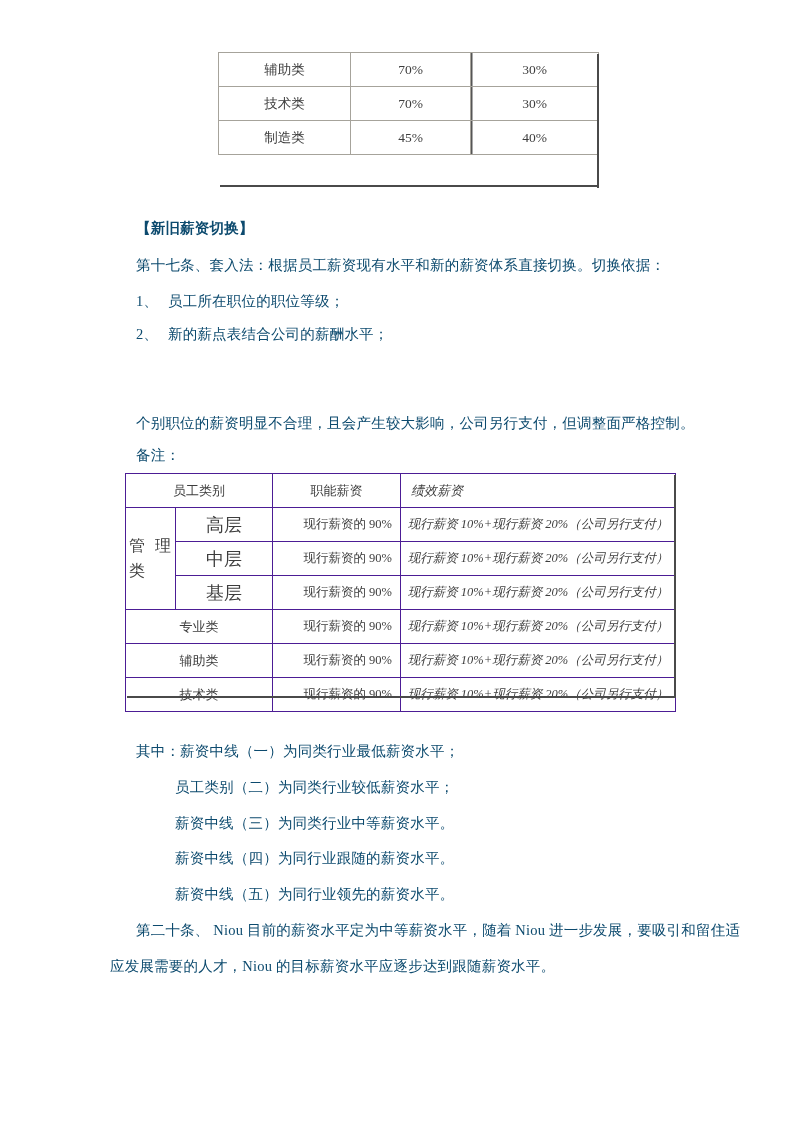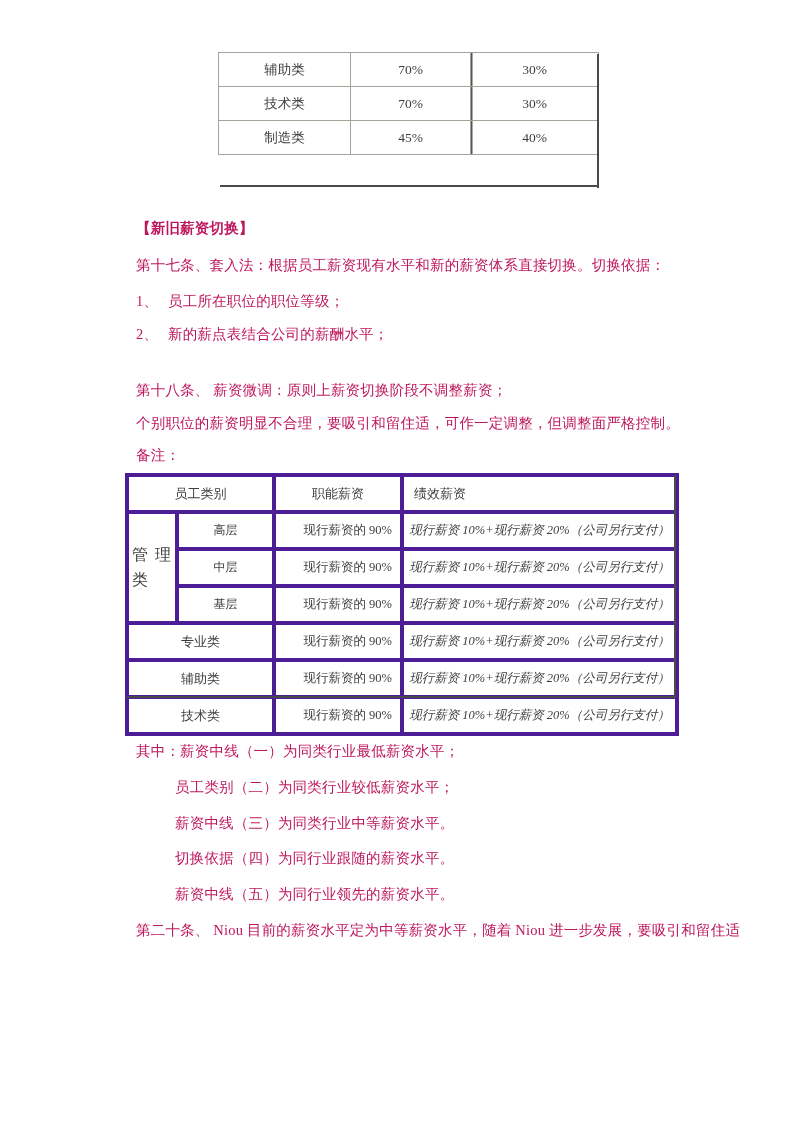--- a/index.html
+++ b/index.html
@@ -20,21 +20,21 @@
     left: 0; top: 0;
     width: 722px;
     height: 1122px;
   }
 
   
   .para {
     position: absolute;
     font-size: 14.5px;
     line-height: 1.05;
-    color: #be185d;
+    color: #0c4a6e;
     white-space: nowrap;
     letter-spacing: 0.2px;
   }
 
   
   #table-top {
     position: absolute;
     left: 218px;
     top: 52px;
     width: 380px;
@@ -71,21 +71,21 @@
   
   #table-main {
     position: absolute;
     left: 125px;
     top: 473px;
     width: 550px;
     border-collapse: collapse;
     table-layout: fixed;
   }
   #table-main td {
-    border: 4px solid #4c1d95;
+    border: 1px solid #4c1d95;
     font-size: 12.5px;
     color: #3d3d3d;
     padding: 0 4px;
     height: 33px;
     vertical-align: middle;
     text-align: center;
   }
   #table-main col.m1 { width: 50px; }
   #table-main col.m2 { width: 97px; }
   #table-main col.m3 { width: 128px; }
@@ -97,21 +97,21 @@
     text-align: left;
     vertical-align: middle;
     padding-left: 3px;
     font-size: 16px;
     line-height: 1.55;
     word-break: break-all;
     text-align: justify;
     text-align-last: justify;
     margin-left: 20px;
   }
-  #table-main td.sub { text-align: center; font-size: 12px; }
+  #table-main td.sub { text-align: center; font-size: 18px; }
   #table-main td.cat-full { text-align: center; font-size: 13px; }
   #table-main-shadow-r {
     position: absolute;
     left: 674px; top: 475px;
     width: 2px; height: 223px;
     background: #4a4a4a;
   }
   #table-main-shadow-b {
     position: absolute;
     left: 127px; top: 696px;
@@ -158,38 +158,37 @@
   <div class="para" style="left:136px; top:258px;">第十七条、套入法：根据员工薪资现有水平和新的薪资体系直接切换。切换依据：</div>
 
   <div class="para" style="left:136px; top:294px;">
     <span>1、</span><span class="sp"></span><span class="sp"></span><span>员工所在职位的职位等级；</span>
   </div>
 
   <div class="para" style="left:136px; top:327px;">
     <span>2、</span><span class="sp"></span><span class="sp"></span><span>新的薪点表结合公司的薪酬水平；</span>
   </div>
 
-  <div class="para" style="left:136px; top:383px;">第十八条、 薪资微调：原则上薪资切换阶段不调整薪资；</div>
-
-  <div class="para" style="left:136px; top:416px;">个别职位的薪资明显不合理，要吸引和留住适，可作一定调整，但调整面严格控制。</div>
+
+  <div class="para" style="left:136px; top:416px;">个别职位的薪资明显不合理，且会产生较大影响，公司另行支付，但调整面严格控制。</div>
 
   <div class="para" style="left:136px; top:448px;">备注：</div>
 
   <table id="table-main">
     <colgroup>
         <col class="m1">
         <col class="m2">
         <col class="m3">
         <col class="m4">
       </colgroup>
     <tbody>
       <tr>
         <td class="hdr-cat" colspan="2">员工类别</td>
         <td class="hdr-cat">职能薪资</td>
-        <td class="hdr-cat" style="text-align:left; padding-left:10px;">绩效薪资</td>
+        <td class="hdr-cat" style="text-align:left; padding-left:10px;font-style:italic;">绩效薪资</td>
       </tr>
 
       <tr>
         <td class="grp" rowspan="3">管理类</td>
         <td class="sub">高层</td>
         <td class="func">现行薪资的 90%</td>
         <td class="perf">现行薪资 10%+现行薪资 20%（公司另行支付）</td>
       </tr>
       <tr>
         <td class="sub">中层</td>
@@ -220,18 +219,19 @@
     </tbody>
   </table>
   <div id="table-main-shadow-r"></div>
   <div id="table-main-shadow-b"></div>
 
   <div class="para" style="left:136px; top:744px;">
     <span>其中：</span><span>薪资中线（一）为同类行业最低薪资水平；</span>
   </div>
   <div class="para" style="left:175px; top:780px;">员工类别（二）为同类行业较低薪资水平；</div>
   <div class="para" style="left:175px; top:816px;">薪资中线（三）为同类行业中等薪资水平。</div>
-  <div class="para" style="left:175px; top:851px;">切换依据（四）为同行业跟随的薪资水平。</div>
+  <div class="para" style="left:175px; top:851px;">薪资中线（四）为同行业跟随的薪资水平。</div>
   <div class="para" style="left:175px; top:887px;">薪资中线（五）为同行业领先的薪资水平。</div>
 
   <div class="para" style="left:136px; top:923px;">第二十条、 Niou 目前的薪资水平定为中等薪资水平，随着 Niou 进一步发展，要吸引和留住适</div>
+  <div class="para" style="left:110px; top:959px;">应发展需要的人才，Niou 的目标薪资水平应逐步达到跟随薪资水平。</div>
 
 </div>
 
 </body></html>

